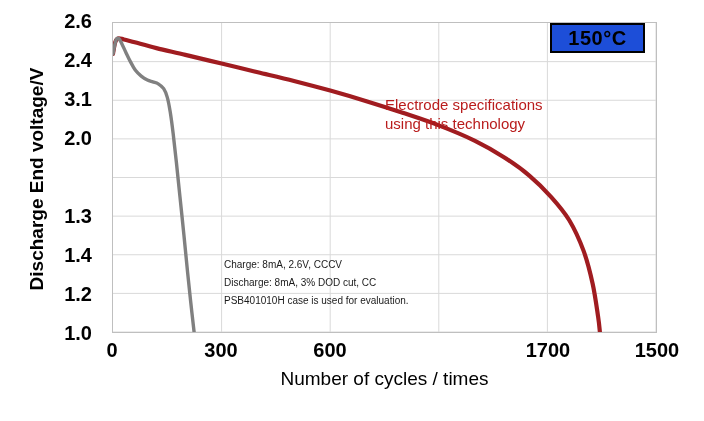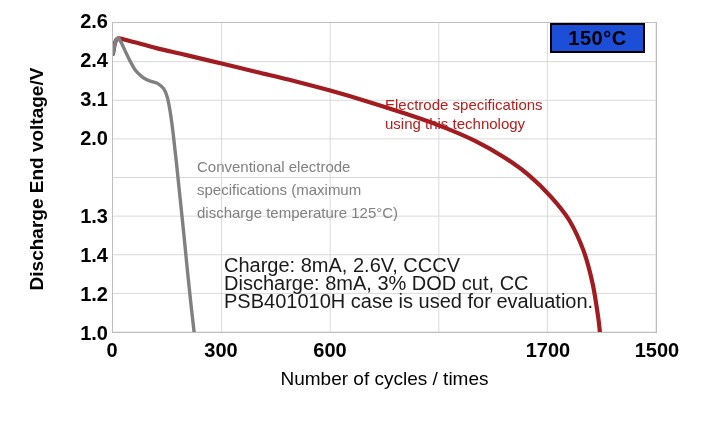--- a/index.html
+++ b/index.html
@@ -20,21 +20,21 @@
     white-space:nowrap;
   }
   .xlabel{
     position:absolute;left:112px;top:368px;width:545px;text-align:center;
     font-size:19px;font-weight:normal;color:#000;white-space:nowrap;
   }
   .ytick{
     position:absolute;right:0;width:60px;text-align:right;
     font-size:20px;font-weight:bold;color:#000;
   }
-  .ytick-wrap{position:absolute;left:46px;top:0;width:62px;height:421px;}
+  .ytick-wrap{position:absolute;left:30px;top:0;width:62px;height:421px;}
   .xtick{
     position:absolute;top:339px;width:90px;text-align:center;
     font-size:20px;font-weight:bold;color:#000;
   }
   .plot{
     position:absolute;left:112px;top:22px;width:545px;height:311px;
     border:1px solid #bfbfbf;box-sizing:border-box;background:#fff;
   }
   .badge{
     position:absolute;left:550px;top:23px;width:95px;height:30px;
@@ -46,21 +46,21 @@
   .ann-red{
     position:absolute;left:385px;top:95px;
     font-size:15px;line-height:19px;color:#b91c1c;white-space:pre-line;
   }
   .ann-grey{
     position:absolute;left:197px;top:155px;
     font-size:15px;line-height:23px;color:#808080;white-space:pre-line;
   }
   .ann-cond{
     position:absolute;left:224px;top:256px;
-    font-size:20px;line-height:18px;color:#1a1a1a;white-space:pre-line;
+    font-size:10px;line-height:18px;color:#1a1a1a;white-space:pre-line;
   }
   svg{display:block;}
 </style>
 </head>
 <body>
 
 <div id="chart-root">
 
   <div class="ylabel">Discharge End voltage/V</div>
 
@@ -102,20 +102,17 @@
   <div class="xtick" style="left:285px">600</div>
   <div class="xtick" style="left:503px">1700</div>
   <div class="xtick" style="left:612px">1500</div>
 
   <div class="xlabel">Number of cycles / times</div>
 
   <div class="badge">150°C</div>
 
   <div class="ann-red">Electrode specifications
 using this technology</div>
-  <div class="ann-grey">Conventional electrode
-specifications (maximum
-discharge temperature 125°C)</div>
   <div class="ann-cond">Charge: 8mA, 2.6V, CCCV
 Discharge: 8mA, 3% DOD cut, CC
 PSB401010H case is used for evaluation.</div>
 
 </div>
 
 </body></html>

